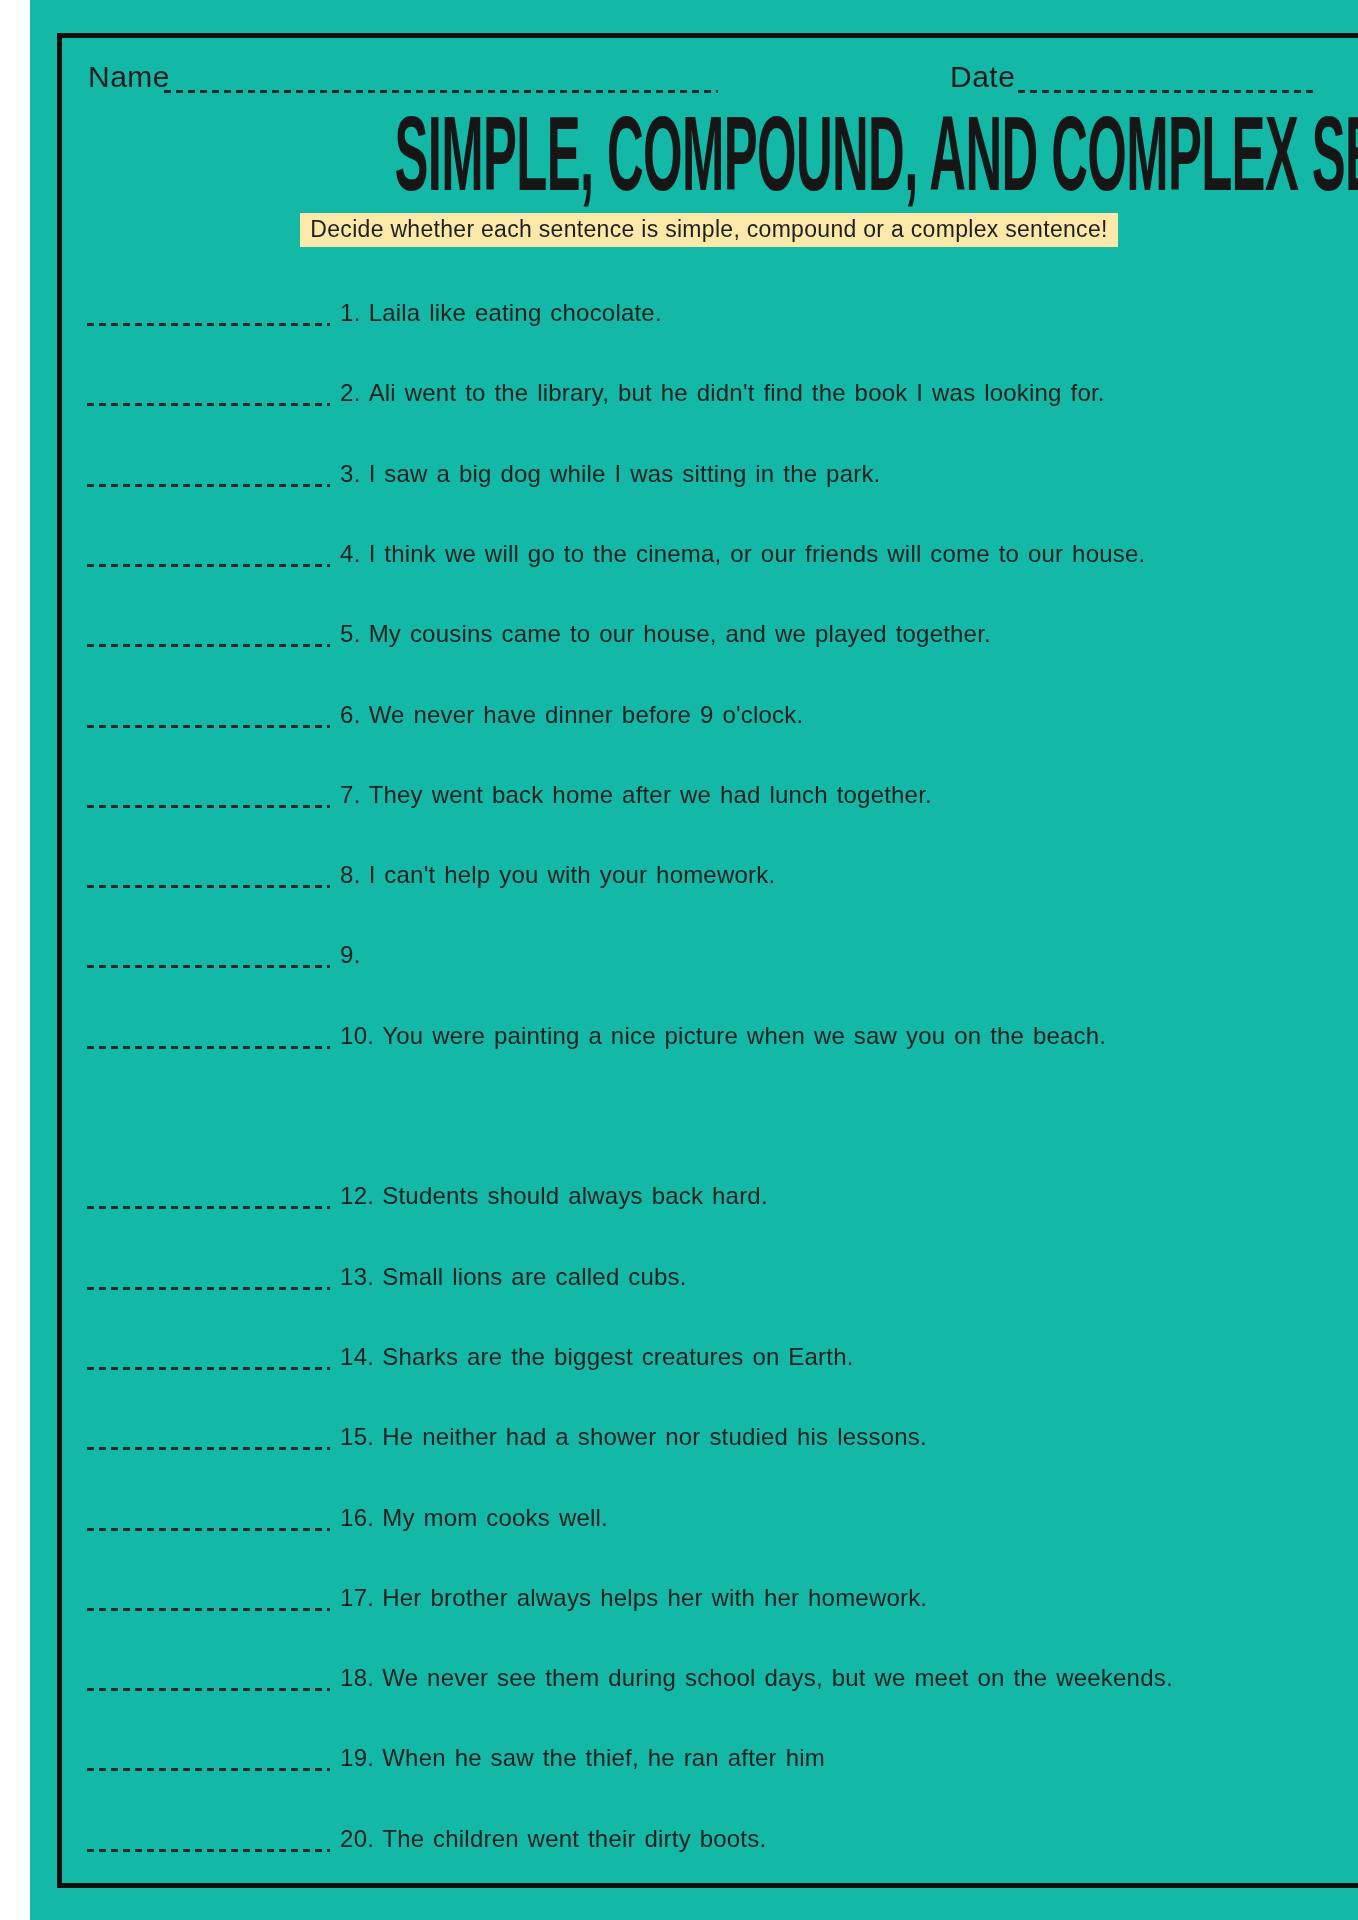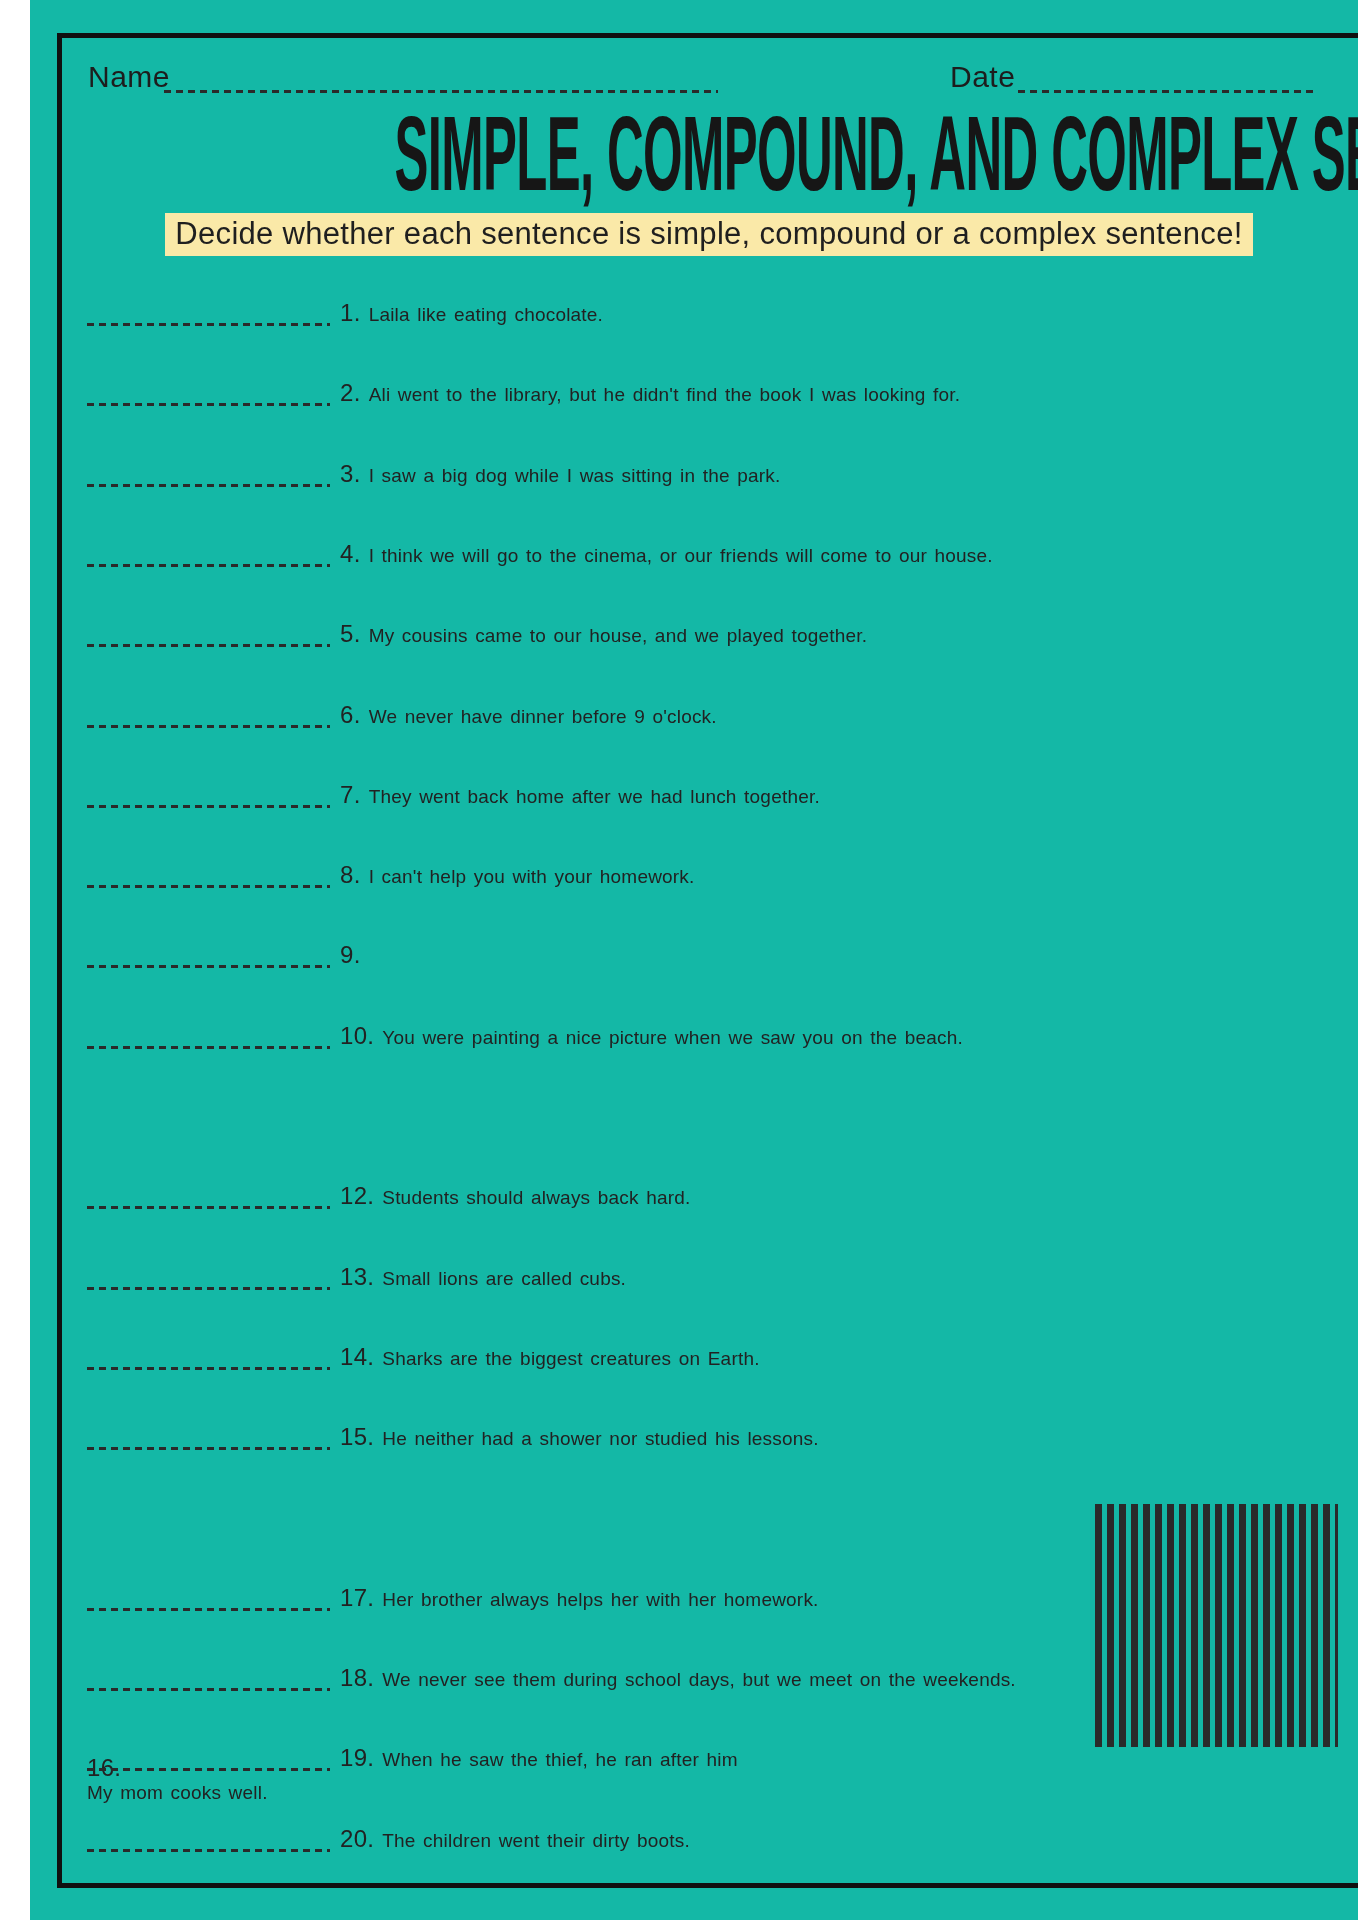--- a/index.html
+++ b/index.html
@@ -62,21 +62,21 @@
   }
   .subtitle-row {
     position: absolute;
     left: 0;
     right: 0;
     top: 213px;
     text-align: center;
   }
   .subtitle {
     display: inline-block;
-    font-size: 31px;
+    font-size: 23px;
     letter-spacing: 0.3px;
     color: #1f1f1f;
     padding: 3px 10px 4px 10px;
   }
   .items {
     position: absolute;
     left: 0;
     top: 0;
     width: 100%;
     height: 100%;
@@ -100,21 +100,21 @@
     margin-bottom: 7px;
     margin-right: 10px;
   }
   .num {
     font-size: 24px;
     color: #222222;
     margin-right: 8px;
     letter-spacing: 0.3px;
   }
   .sentence {
-    font-size: 19px;
+    font-size: 24px;
     color: #222222;
     letter-spacing: 0.2px;
     word-spacing: 2px;
     text-align: center;
   }
 </style>
 </head>
 <body>
 
 <div class="page">
@@ -212,21 +212,21 @@
     <span class="num">14.</span>
     <span class="sentence">Sharks are the biggest creatures on Earth.</span>
   </li>
 
   <li class="item" style="top: 1423.2px;">
     <span class="blank answer-blank"></span>
     <span class="num">15.</span>
     <span class="sentence">He neither had a shower nor studied his lessons.</span>
   </li>
 
-  <li class="item" style="top: 1503.5px; flex-direction: column;">
+  <li class="item" style="top: 1503.5px;">
     <span class="blank answer-blank"></span>
     <span class="num">16.</span>
     <span class="sentence">My mom cooks well.</span>
   </li>
 
   <li class="item" style="top: 1583.8px;">
     <span class="blank answer-blank"></span>
     <span class="num">17.</span>
     <span class="sentence">Her brother always helps her with her homework.</span>
   </li>

